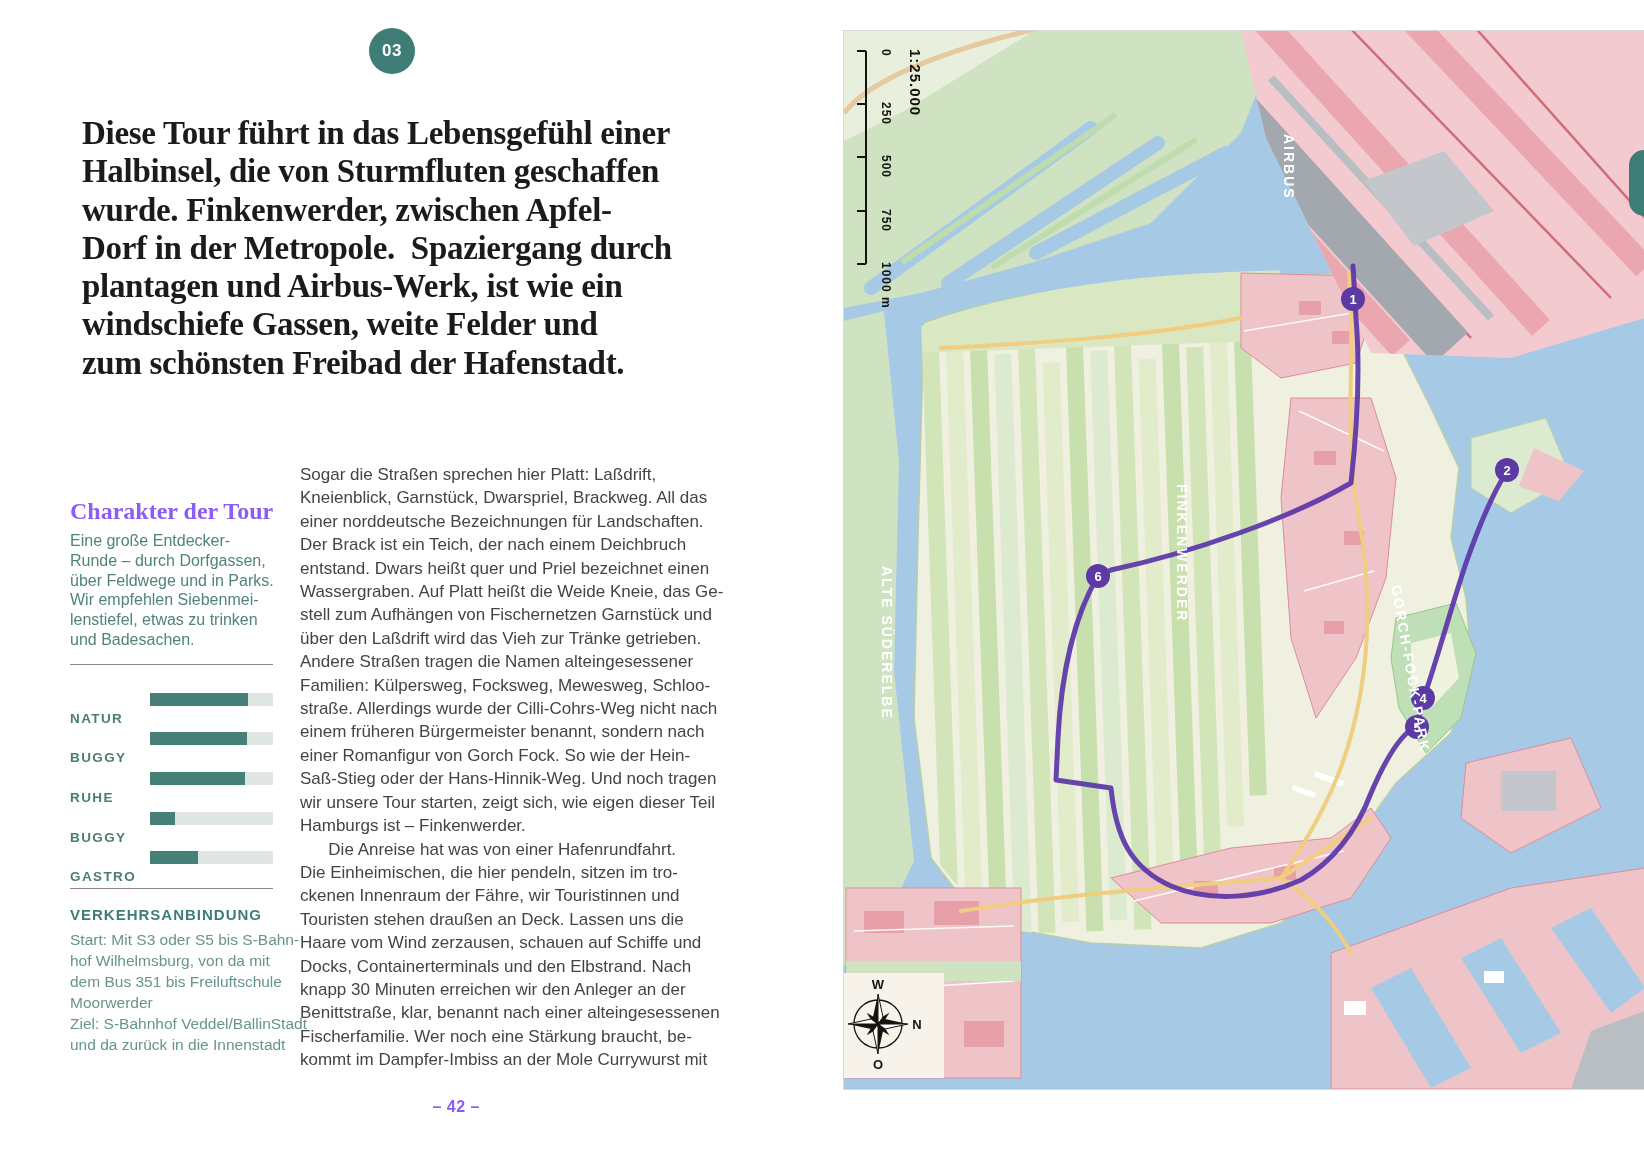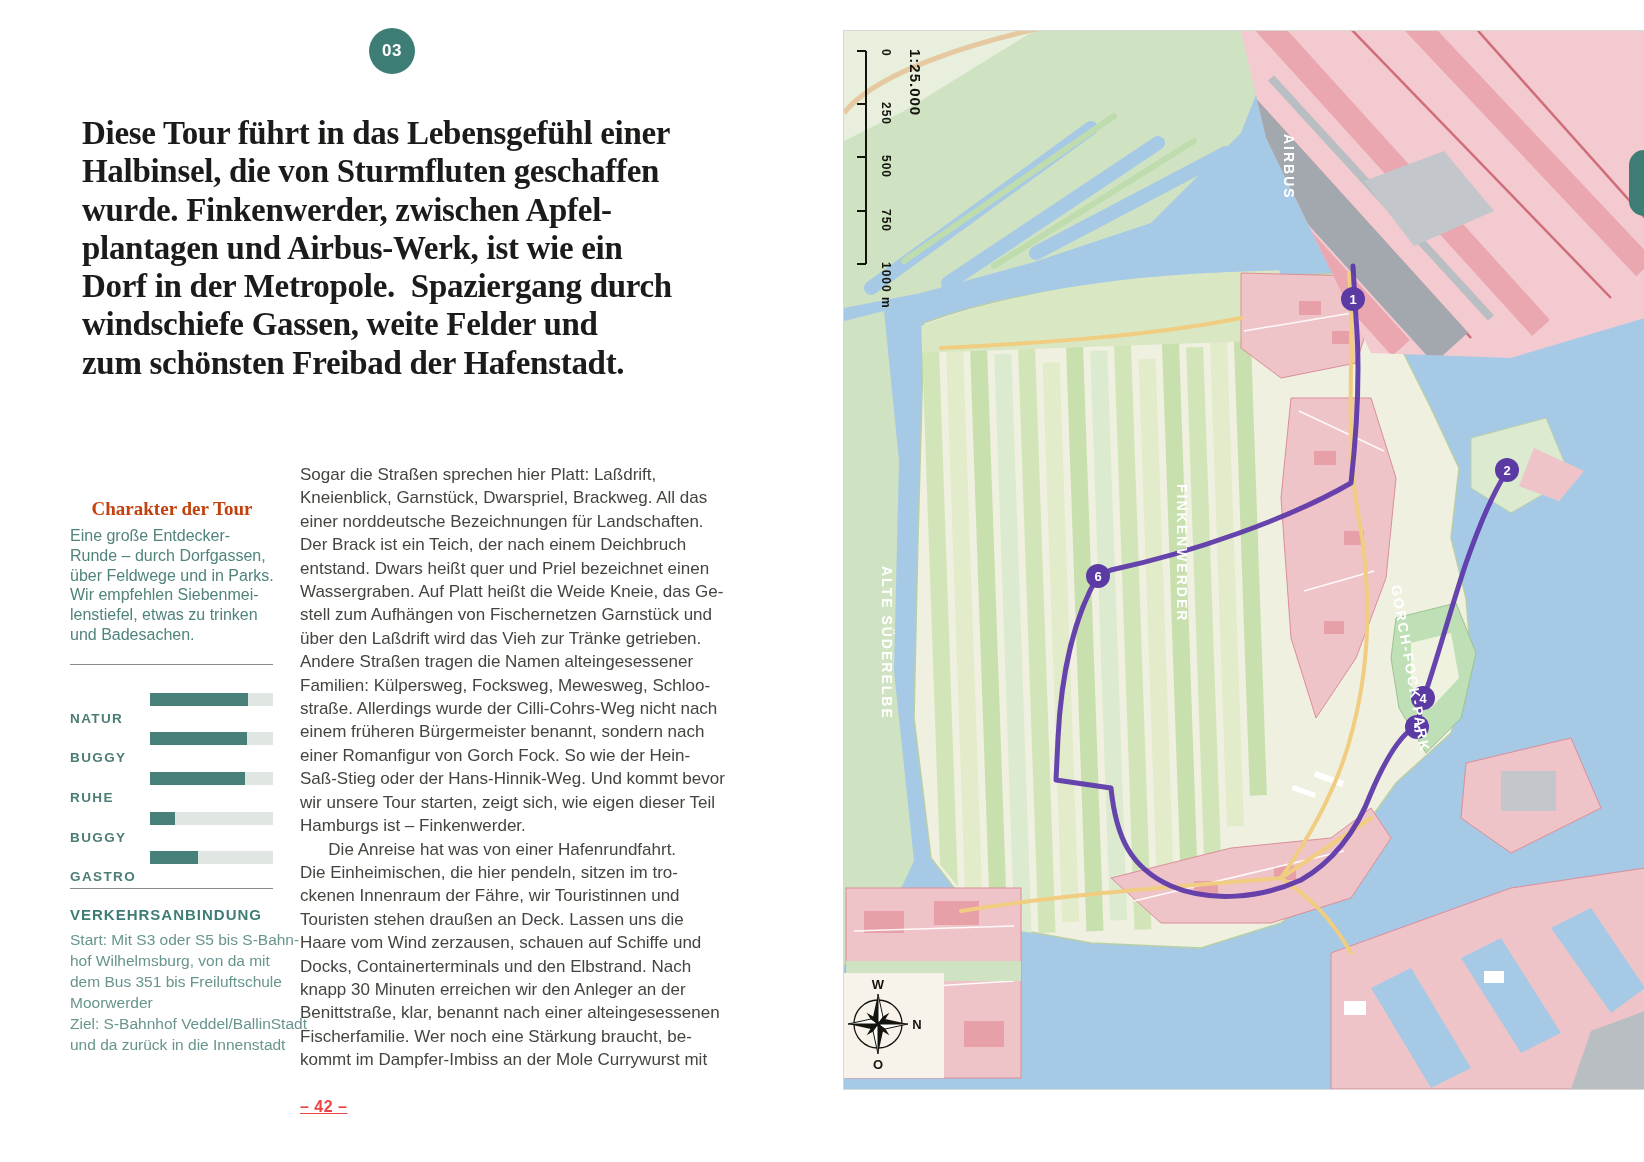--- a/index.html
+++ b/index.html
@@ -8,37 +8,37 @@
   
   .badge{position:absolute;left:369px;top:28px;width:46px;height:46px;border-radius:50%;
          background:#3e7d76;color:#fff;display:flex;align-items:center;justify-content:center;
          font-size:17px;font-weight:bold;letter-spacing:.5px;}
   .headline{position:absolute;left:70px;top:102px;width:620px;margin:12px;
             font-family:"Liberation Serif","DejaVu Serif",serif;font-weight:700;
             color:#1b1b1a;font-size:33px;letter-spacing:-.3px;}
   .headline .tline{line-height:38.3px;white-space:pre;}
   .sidebar{position:absolute;left:70px;top:498px;width:204px;}
   .char-title{font-family:"Liberation Serif","DejaVu Serif",serif;font-weight:700;
-              color:#c2410c;font-size:19px;margin-bottom:6px;text-align:center;}
+              color:#8b5cf6;font-size:24px;margin-bottom:6px;}
   .char-text{color:#4f837c;font-size:16px;}
   .char-text .tline{line-height:19.8px;white-space:pre;}
   .sb-divider{position:absolute;left:70px;width:203px;height:0;border-top:1px solid #8a8a86;}
   .rate-row{position:absolute;left:70px;width:203px;height:14px;}
   .rate-label{position:absolute;left:0;top:0;font-size:13.5px;font-weight:bold;
               letter-spacing:1.4px;color:#4b7d76;line-height:14px;margin-top:20px;}
   .rate-bar{position:absolute;left:80px;top:1px;width:123px;height:13px;background:#e0e6e2;}
   .rate-fill{height:100%;background:#478078;}
   .transport-title{position:absolute;left:70px;top:906px;font-size:15px;font-weight:bold;
                    letter-spacing:1px;color:#3e7d76;}
   .transport-text{position:absolute;left:70px;top:929px;color:#67948d;font-size:15.5px;}
   .transport-text .tline{line-height:21px;white-space:pre;}
   .bodycol{position:absolute;left:300px;top:431px;width:445px;color:#45443f;font-size:17px;margin-top:32px;}
   .bodycol .tline{line-height:23.4px;white-space:pre;}
-  .pageno{position:absolute;left:300px;top:1098px;width:180px;text-align:left;
-          color:#ef4444;font-size:16px;font-weight:bold;letter-spacing:.5px;text-decoration:underline;}
+  .pageno{position:absolute;left:300px;top:1098px;width:180px;text-align:right;
+          color:#8b5cf6;font-size:16px;font-weight:bold;letter-spacing:.5px;}
   
   .map-page{position:absolute;left:843px;top:30px;width:801px;height:1058px;
             border:1px solid #d8d8d4;box-sizing:content-box;background:#a6c9e6;}
   .map-page svg{display:block;}
   .map-label{fill:#ffffff;font-weight:bold;font-size:14px;letter-spacing:2px;
              font-family:"Liberation Sans","DejaVu Sans",sans-serif;}
   .scale-text{fill:#14140f;font-weight:bold;font-size:12px;letter-spacing:1px;}
   .scale-ratio{fill:#14140f;font-weight:bold;font-size:15px;letter-spacing:1px;}
   .wp circle{fill:#5b3aa4;}
   .wp text{fill:#fff;font-size:13px;font-weight:bold;text-anchor:middle;}
@@ -50,22 +50,22 @@
 <body>
 
 <div class="stage">
 
   <div class="badge">03</div>
 
   <h1 class="headline">
       <div class="tline">Diese Tour führt in das Lebensgefühl einer</div>
       <div class="tline">Halbinsel, die von Sturmfluten geschaffen</div>
       <div class="tline">wurde. Finkenwerder, zwischen Apfel-</div>
+      <div class="tline">Dorf in der Metropole.  Spaziergang durch</div>
       <div class="tline">plantagen und Airbus-Werk, ist wie ein</div>
-      <div class="tline">Dorf in der Metropole.  Spaziergang durch</div>
       <div class="tline">windschiefe Gassen, weite Felder und</div>
       <div class="tline">zum schönsten Freibad der Hafenstadt.</div>
     </h1>
 
   <div class="sidebar">
     <div class="char-title">Charakter der Tour</div>
     <div class="char-text">
         <div class="tline">Eine große Entdecker-</div>
         <div class="tline">Runde – durch Dorfgassen,</div>
         <div class="tline">über Feldwege und in Parks.</div>
@@ -127,21 +127,21 @@
       <div class="tline">Der Brack ist ein Teich, der nach einem Deichbruch</div>
       <div class="tline">entstand. Dwars heißt quer und Priel bezeichnet einen</div>
       <div class="tline">Wassergraben. Auf Platt heißt die Weide Kneie, das Ge-</div>
       <div class="tline">stell zum Aufhängen von Fischernetzen Garnstück und</div>
       <div class="tline">über den Laßdrift wird das Vieh zur Tränke getrieben.</div>
       <div class="tline">Andere Straßen tragen die Namen alteingesessener</div>
       <div class="tline">Familien: Külpersweg, Focksweg, Mewesweg, Schloo-</div>
       <div class="tline">straße. Allerdings wurde der Cilli-Cohrs-Weg nicht nach</div>
       <div class="tline">einem früheren Bürgermeister benannt, sondern nach</div>
       <div class="tline">einer Romanfigur von Gorch Fock. So wie der Hein-</div>
-      <div class="tline">Saß-Stieg oder der Hans-Hinnik-Weg. Und kommt bevor</div>
+      <div class="tline">Saß-Stieg oder der Hans-Hinnik-Weg. Und noch tragen</div>
       <div class="tline">wir unsere Tour starten, zeigt sich, wie eigen dieser Teil</div>
       <div class="tline">Hamburgs ist – Finkenwerder.</div>
       <div class="tline">&nbsp;&nbsp;&nbsp;&nbsp;&nbsp;&nbsp;Die Anreise hat was von einer Hafenrundfahrt.</div>
       <div class="tline">Die Einheimischen, die hier pendeln, sitzen im tro-</div>
       <div class="tline">ckenen Innenraum der Fähre, wir Touristinnen und</div>
       <div class="tline">Touristen stehen draußen an Deck. Lassen uns die</div>
       <div class="tline">Haare vom Wind zerzausen, schauen auf Schiffe und</div>
       <div class="tline">Docks, Containerterminals und den Elbstrand. Nach</div>
       <div class="tline">knapp 30 Minuten erreichen wir den Anleger an der</div>
       <div class="tline">Benittstraße, klar, benannt nach einer alteingesessenen</div>

